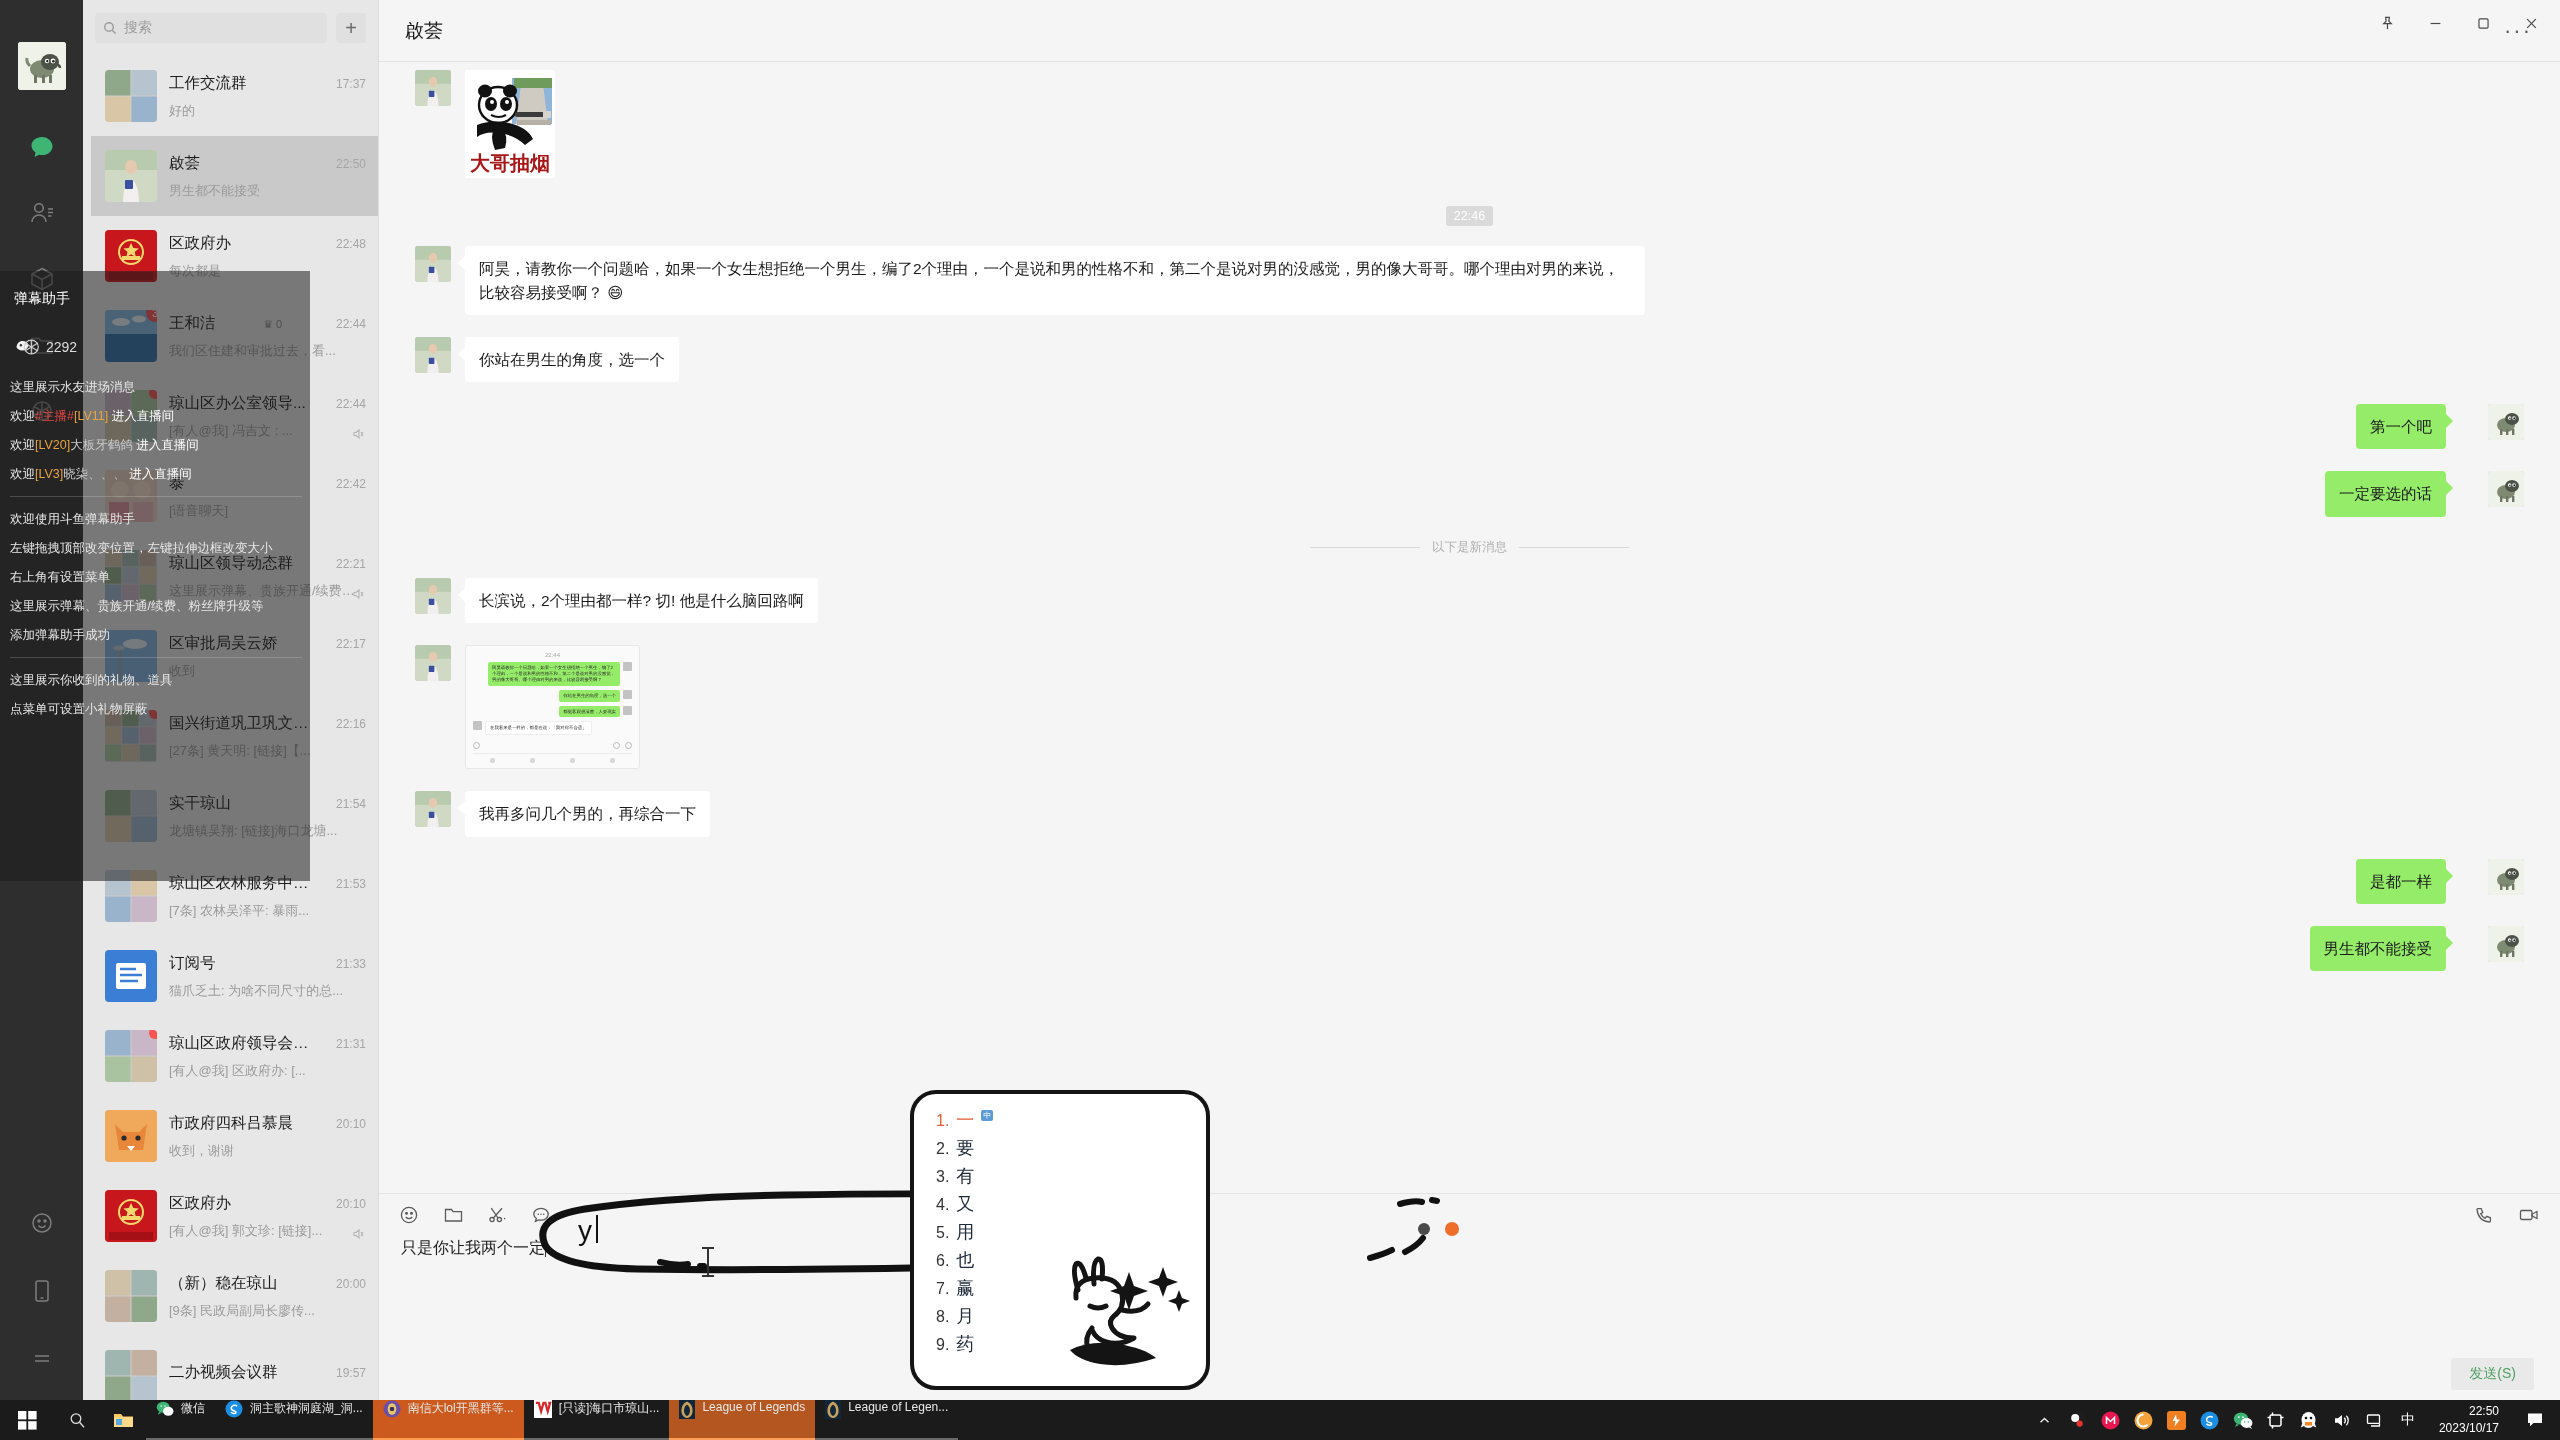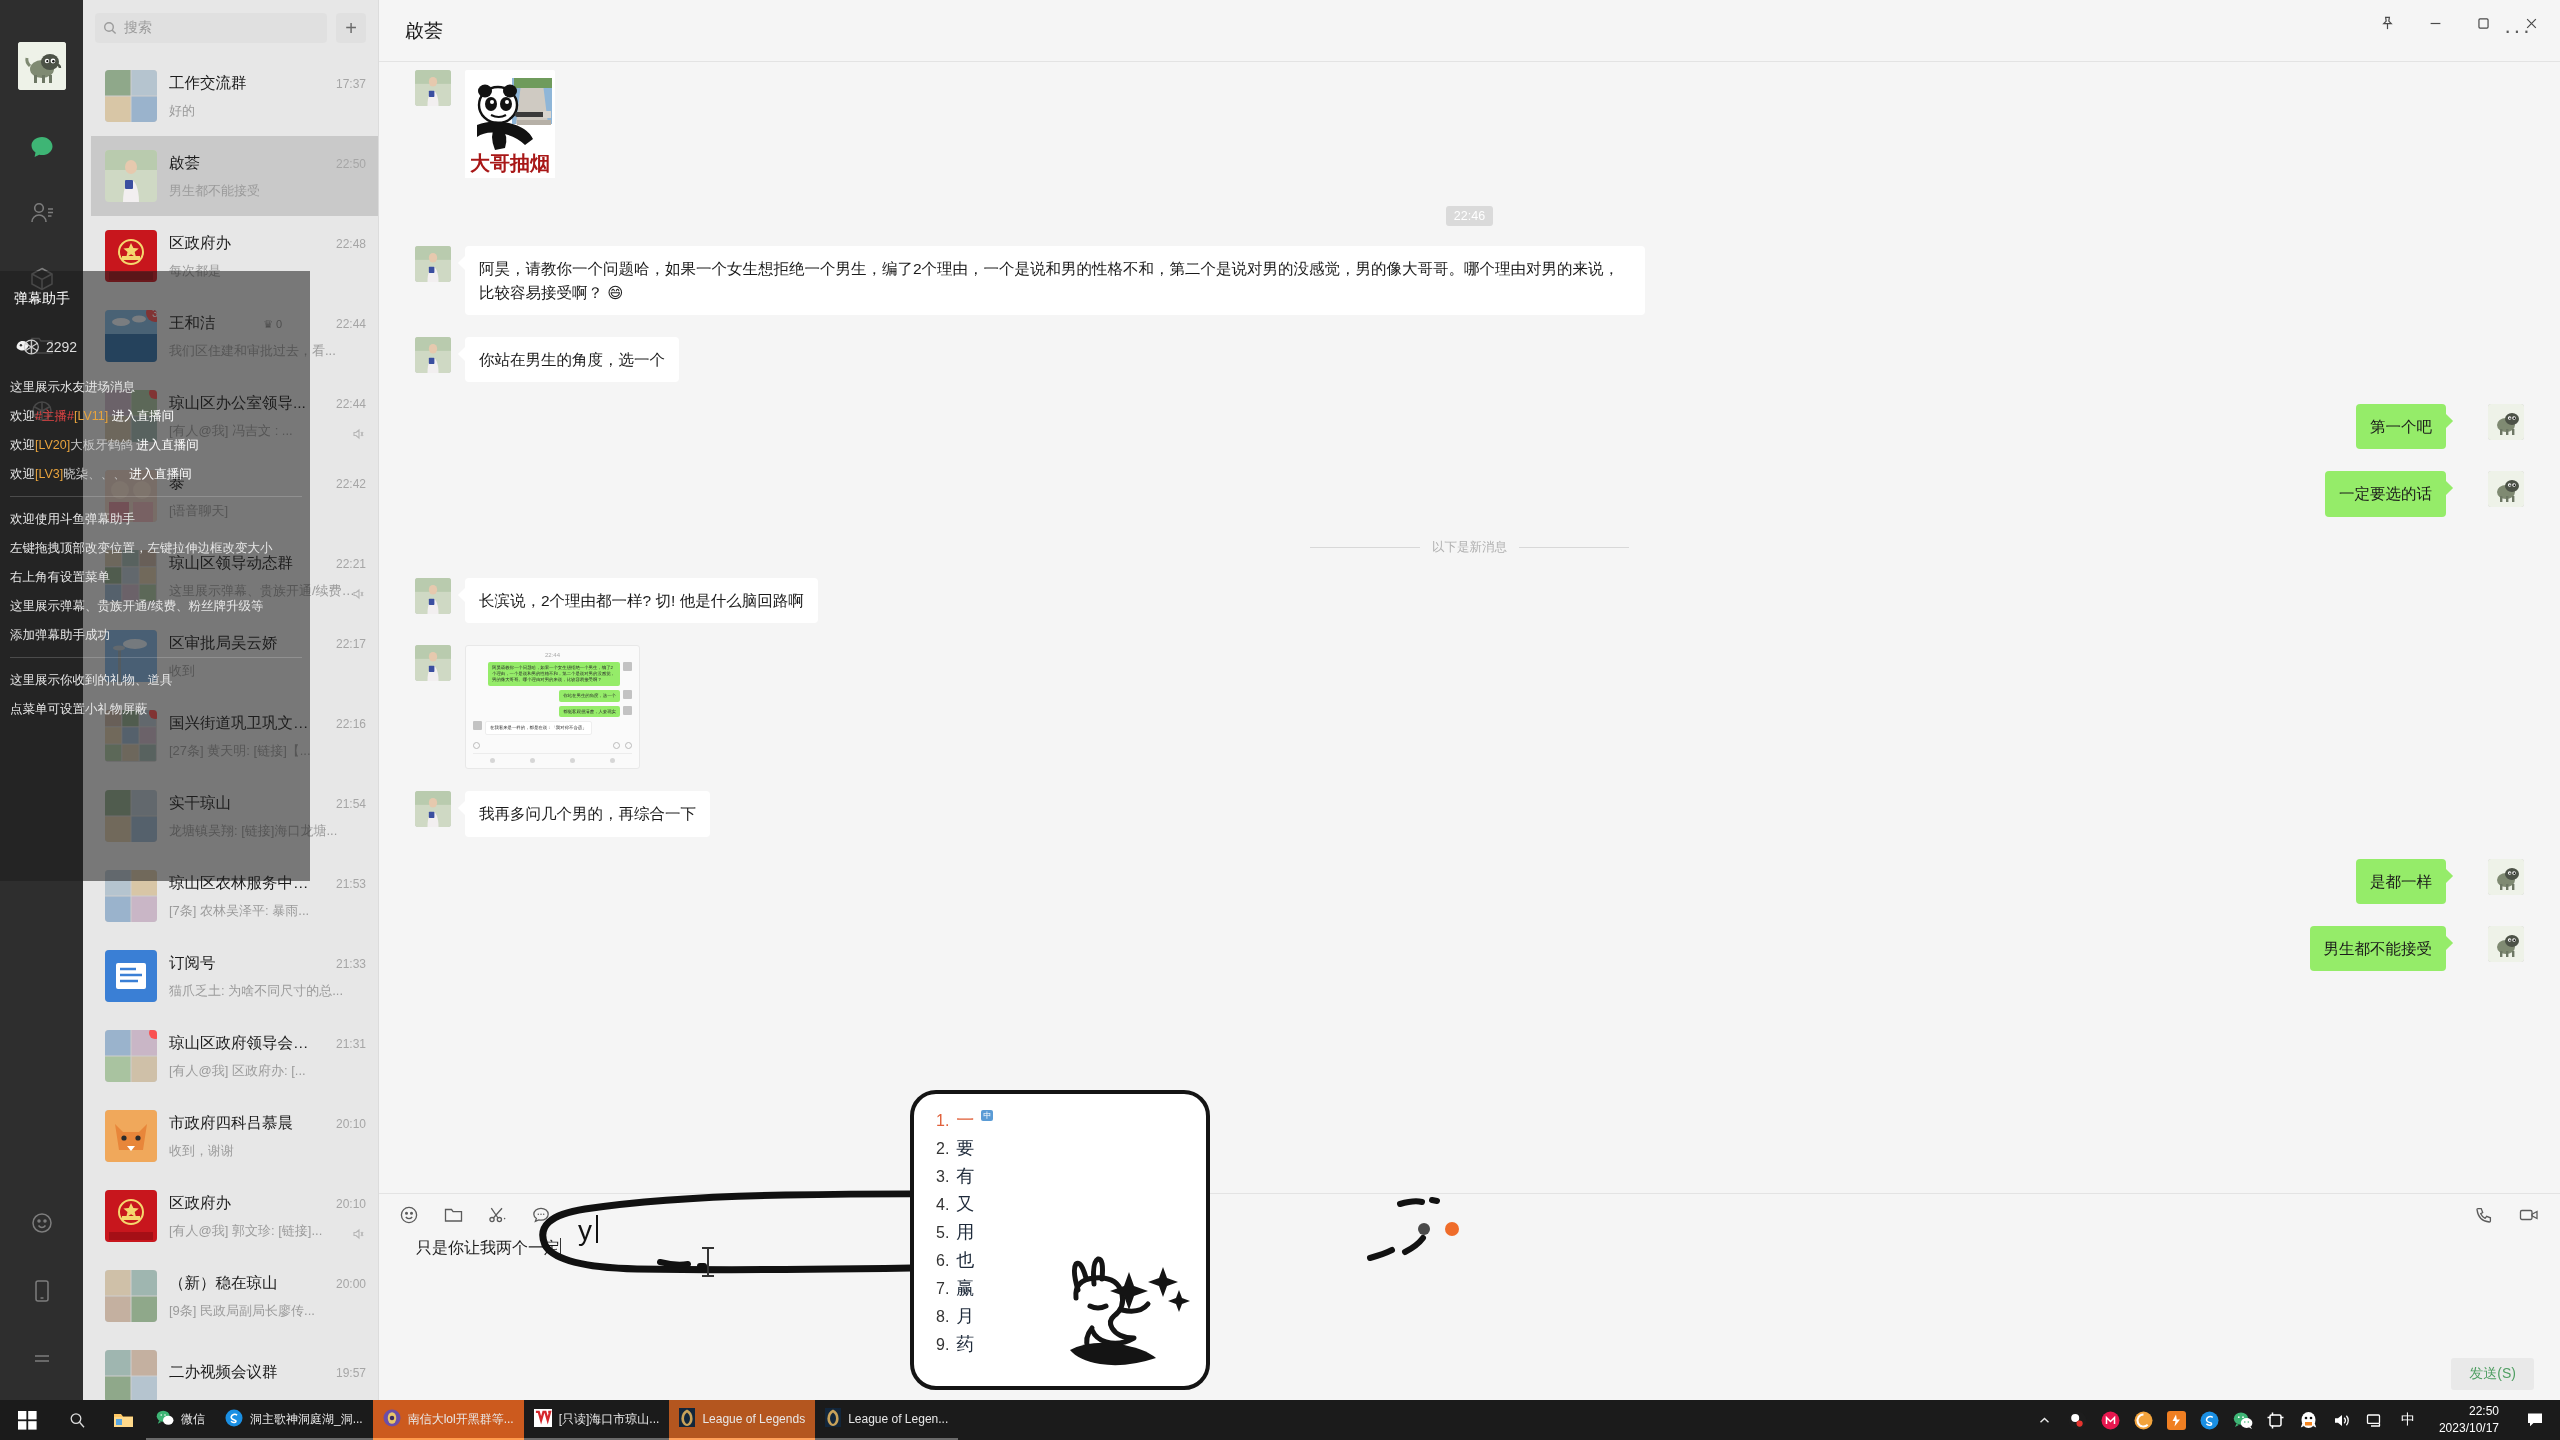--- a/index.html
+++ b/index.html
@@ -78,21 +78,21 @@
   .fwd-dot { width:7px; height:7px; border-radius:50%; border:1px solid #bbb; }
   .fwd-bar { display:flex; justify-content:space-around; border-top:1px solid #ececec; margin-top:4px; padding-top:4px; }
   .fwd-bar i { width:5px; height:5px; border-radius:50%; background:#d6d6d6; display:block; }
 
   
   .editor { height:auto; border-top:1px solid #e3e3e3; background:#f5f5f5; position:relative; }
   .tools { height:42px; display:flex; align-items:center; padding:0 20px; gap:22px; }
   .tools .t { width:22px; height:22px; color:#5b5b5b; cursor:pointer; display:flex; align-items:center; }
   .tools .right { margin-left:auto; display:flex; gap:22px; }
   .ta-wrap { padding:0 22px; height:112px; position:relative; }
-  .ta { font-size:16px; color:#1c1c1c; line-height:1.5; white-space:pre-wrap;margin-left:15px; }
+  .ta { font-size:16px; color:#1c1c1c; line-height:1.5; white-space:pre-wrap; }
   .caret { display:inline-block; width:1px; height:19px; background:#333; vertical-align:-4px; }
   .sendbar { height:52px; display:flex; align-items:center; justify-content:flex-end; padding:0 26px; }
   .send-btn { background:#e9e9e9; color:#4f9e62; font-size:14px; padding:7px 18px; border-radius:3px; cursor:pointer; }
 
   
   .wctl { position:absolute; right:0; top:0; height:46px; display:flex; align-items:center; gap:2px; padding-right:6px; z-index:30; }
   .wctl .b { width:46px; height:46px; display:flex; align-items:center; justify-content:center; color:#4a4a4a; cursor:pointer; }
 
   
   #danmu { position:absolute; left:0; top:271px; width:310px; height:610px; background:rgba(30,30,30,0.55); z-index:50; color:#fff; font-size:12.5px; }
@@ -120,21 +120,21 @@
   #ime .sup { font-size:8px; color:#fff; background:#5a9bd5; border-radius:2px; padding:0 2px; position:relative; top:-8px; }
   #ime .bunny { position:absolute; right:12px; bottom:8px; width:170px; height:150px; }
 
   
   #ink { position:absolute; left:0; top:0; width:2560px; height:1440px; z-index:55; pointer-events:none; }
 
   
   #taskbar { position:absolute; left:0; bottom:0; width:2560px; height:40px; background:#1b1b1b; display:flex; align-items:center; z-index:80; }
   .tb-start { width:54px; height:40px; display:flex; align-items:center; justify-content:center; cursor:pointer; }
   .tb-ico { width:46px; height:40px; display:flex; align-items:center; justify-content:center; cursor:pointer; }
-  .tb-task { height:40px; display:flex; align-items:center; gap:7px; padding:0 10px; min-width:0; max-width:200px; cursor:pointer; color:#e8e8e8; font-size:12px; border-bottom:2px solid transparent; }
+  .tb-task { height:40px; display:flex; align-items:flex-start; gap:7px; padding:0 10px; min-width:0; max-width:200px; cursor:pointer; color:#e8e8e8; font-size:12px; border-bottom:2px solid transparent; }
   .tb-task .lbl { white-space:nowrap; overflow:hidden; text-overflow:ellipsis; }
   .tb-task.a1 { background:#cc5a1e; border-bottom-color:#ff9a4d; }
   .tb-task.a2 { background:#b4561f; border-bottom-color:#ffa05a; }
   .tb-task.plain { background:transparent; border-bottom-color:#6a6a6a; }
   .tb-tray { margin-left:auto; display:flex; align-items:center; gap:13px; padding-right:10px; color:#e8e8e8; }
   .tb-tray .ti { width:20px; height:20px; display:flex; align-items:center; justify-content:center; cursor:pointer; }
   .tb-clock { text-align:right; font-size:12px; line-height:1.38; color:#fff; padding:0 8px; cursor:pointer; }
   .tb-note { width:30px; height:40px; display:flex; align-items:center; justify-content:center; cursor:pointer; }
 </style>
 </head>

